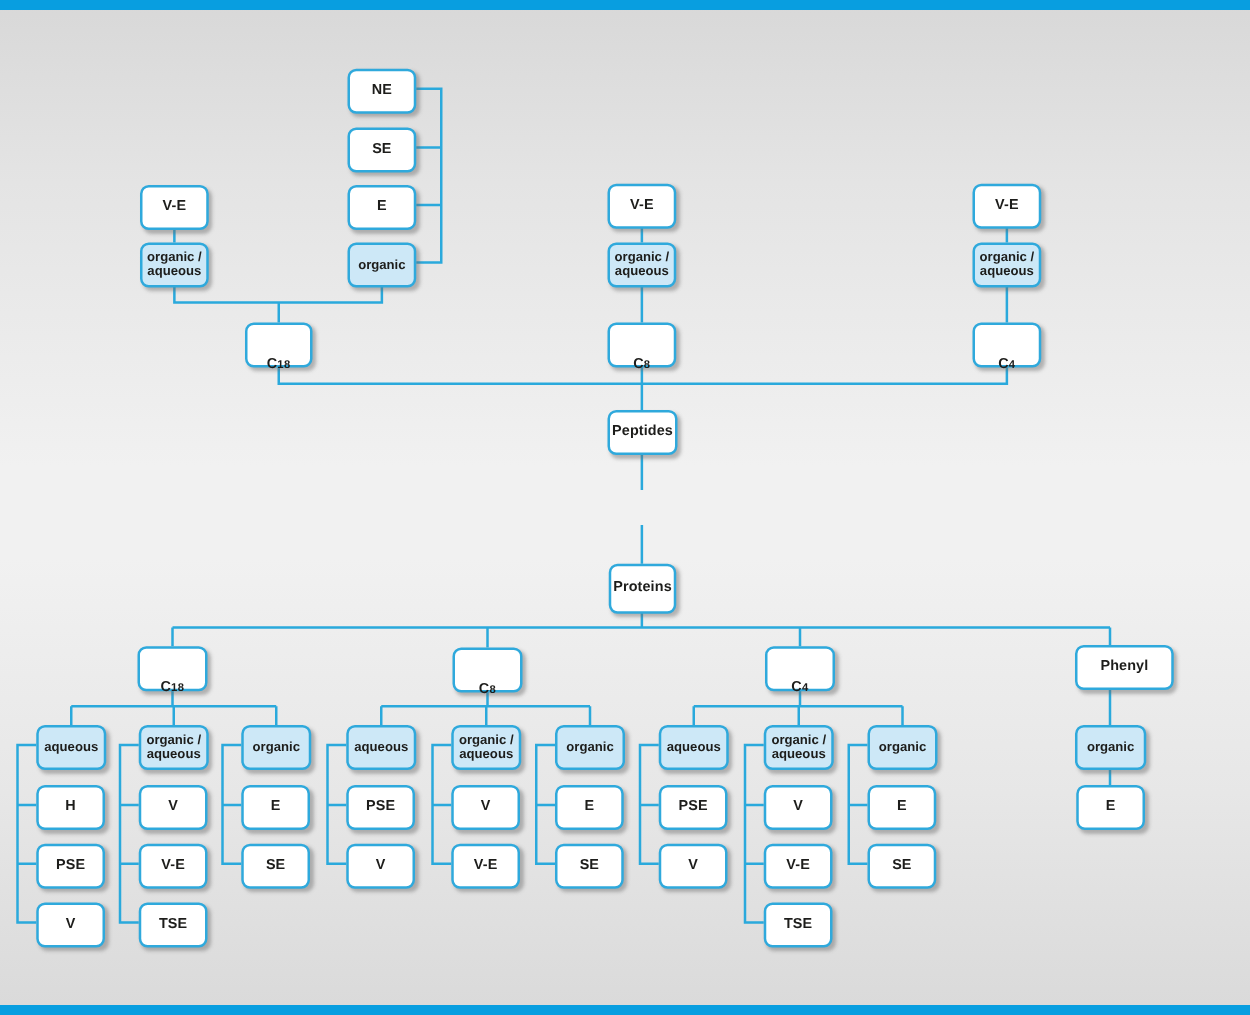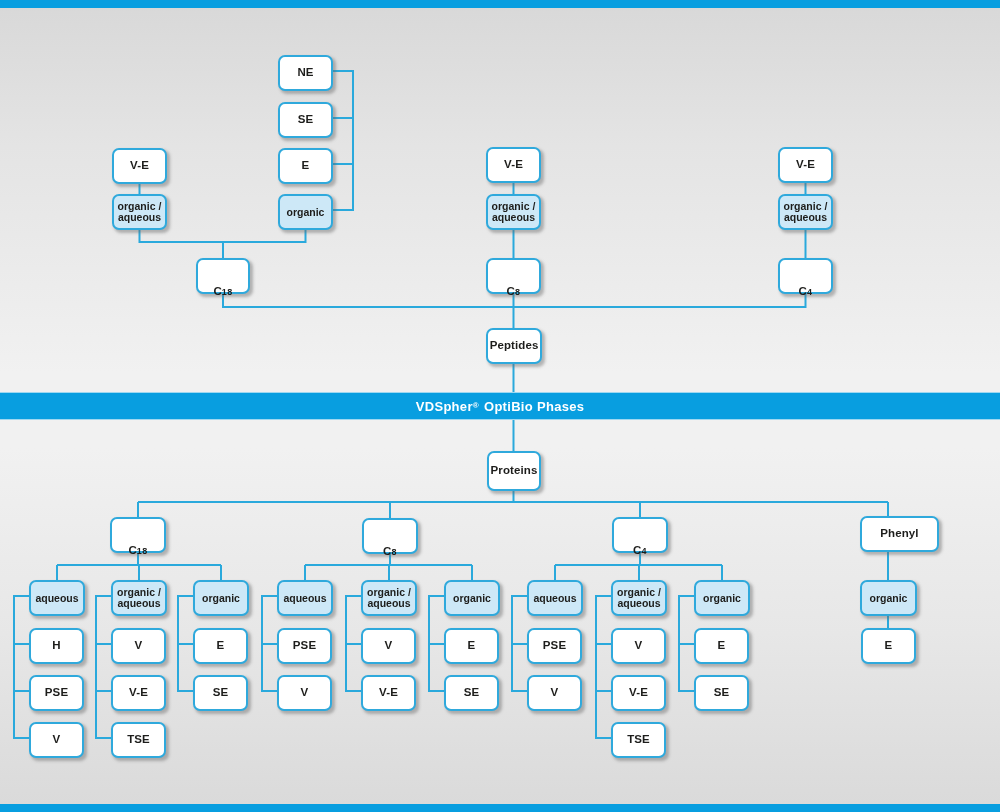--- a/index.html
+++ b/index.html
@@ -106,25 +106,20 @@
         <span>organic /</span>
         <span>aqueous</span>
       </span>
   </div>
   <div class="node" style="left:778px;top:258px;width:55px;height:32px">
     <span class="lbl"><span>C</span><span class="dg">4</span></span>
   </div>
 
   <div class="node" style="left:486px;top:328px;width:56px;height:32px">Peptides</div>
 
-  <div class="banner">
-    <span>VDSpher</span>
-      <sup>®</sup>
-      <span class="rest">OptiBio Phases</span>
-  </div>
 
   <div class="node" style="left:487px;top:451px;width:54px;height:40px">Proteins</div>
 
   <div class="node" style="left:110px;top:517px;width:56px;height:32px">
     <span class="lbl"><span>C</span><span class="dg">18</span></span>
   </div>
   <div class="node" style="left:362px;top:518px;width:56px;height:32px">
     <span class="lbl"><span>C</span><span class="dg">8</span></span>
   </div>
   <div class="node" style="left:612px;top:517px;width:56px;height:32px">

